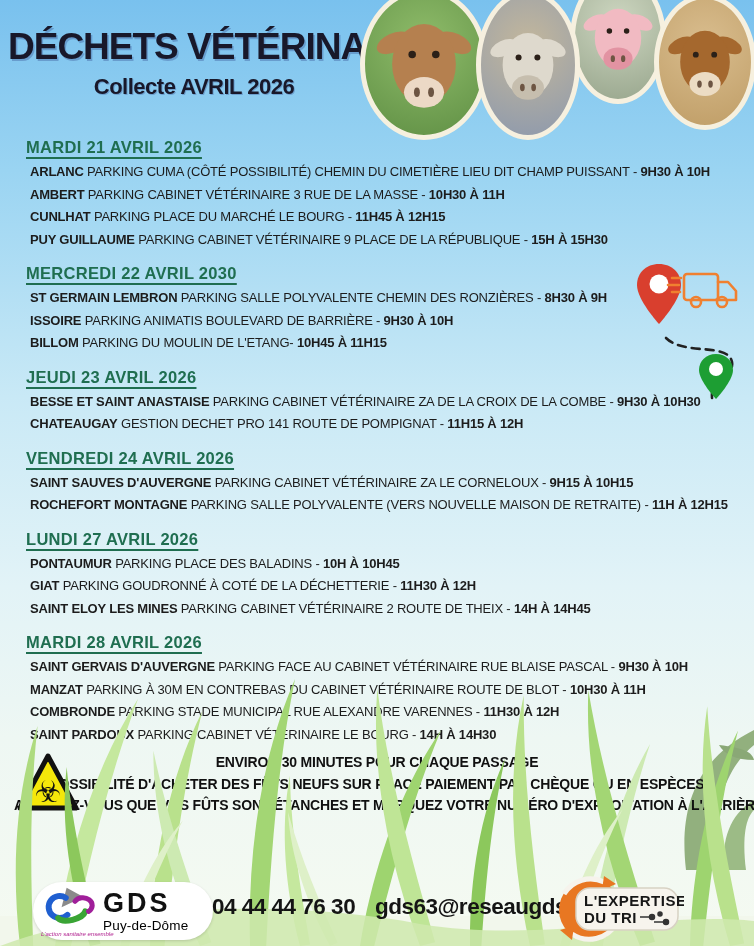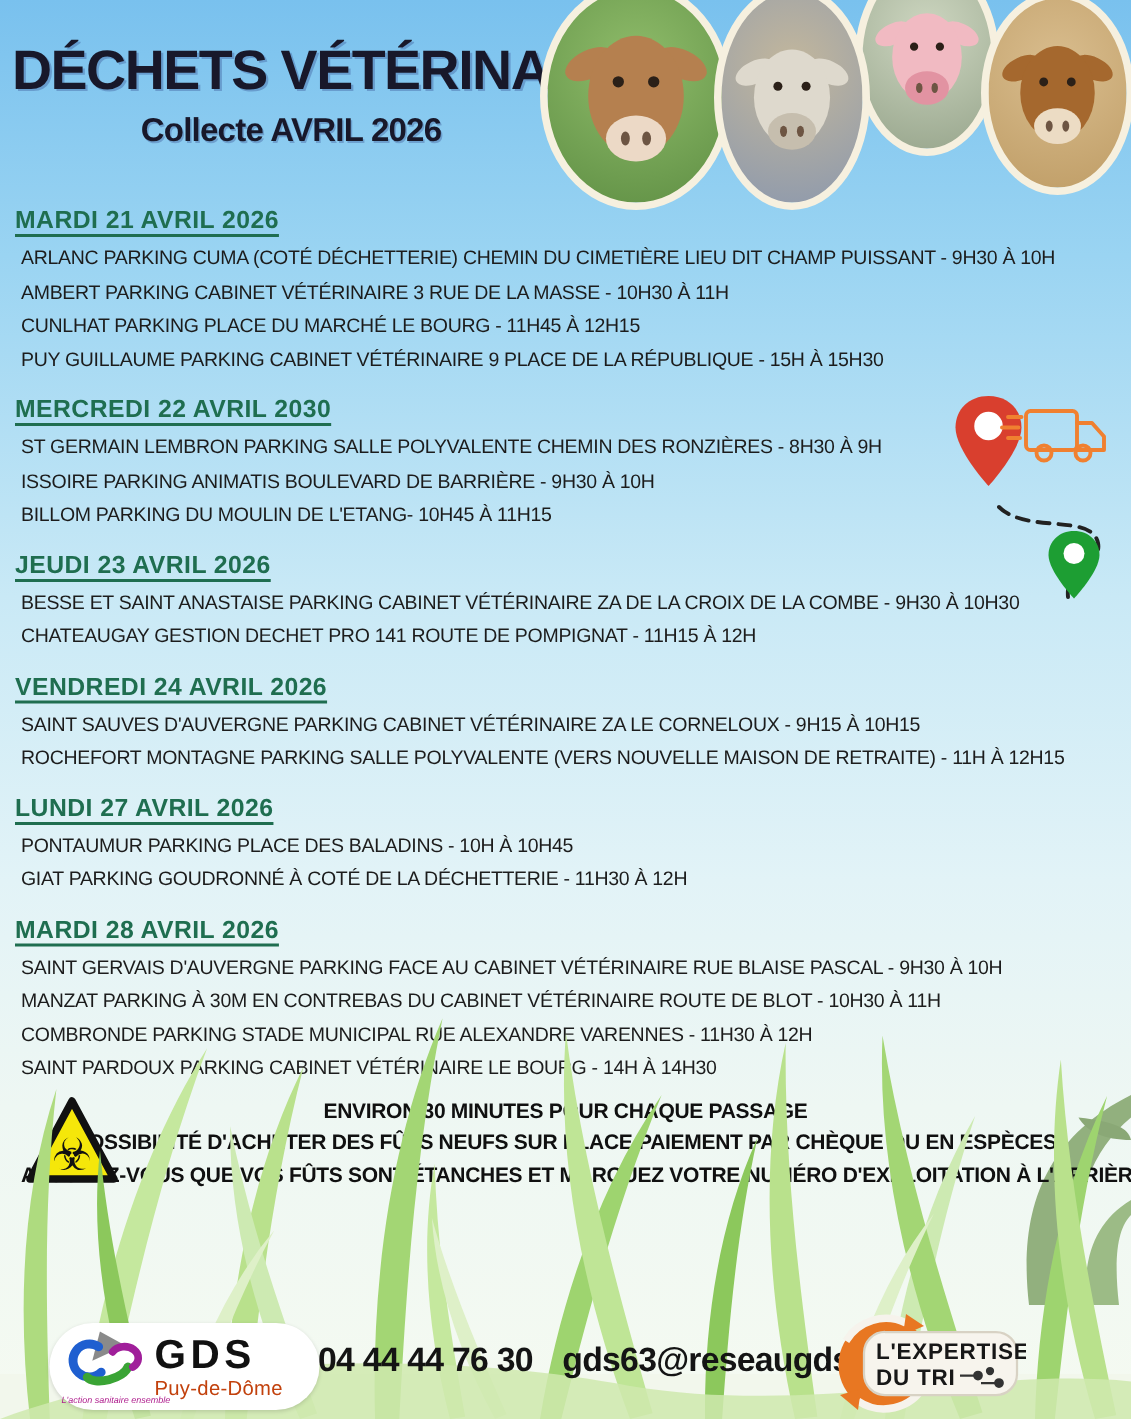--- a/index.html
+++ b/index.html
@@ -11,50 +11,50 @@
   }
   
   .header{ position:relative; height:134px; }
   .title-block{ position:absolute; left:8px; top:26px; width:372px; text-align:center; color:#18182a; }
   .title-line1{ font-size:37px; font-weight:bold; letter-spacing:-1px; text-shadow:1.5px 1.5px 0 rgba(40,60,130,.3); white-space:nowrap; }
   .title-line2{ font-size:22px; font-weight:bold; letter-spacing:-0.5px; margin-top:6px; text-shadow:1px 1px 0 rgba(40,60,130,.3); }
   .photos{ position:absolute; right:0; top:0; width:400px; height:140px; }
   .photo{ position:absolute; border:5px solid #f6f0df; border-radius:50%; overflow:hidden; }
   .photo svg{ width:100%; height:100%; display:block; }
   
-  .schedule{ position:relative; padding:0 24px 0 10px; z-index:2; }
+  .schedule{ position:relative; padding:0 24px 0 10px; z-index:2;margin-left:16px; }
   .day-section{ margin-top:13px; }
   .day-section:first-child{ margin-top:4px; }
   .day-header{
     display:inline-block; font-size:16.5px; font-weight:bold; color:#1f6e50;
     letter-spacing:.3px; text-decoration:underline; text-underline-offset:4px;
     text-decoration-thickness:1.5px; margin-bottom:4px;
   }
   .day-rows{ padding-left:4px; }
   .row{ font-size:13px; line-height:22.5px; color:#1c1c1c; letter-spacing:-0.2px; white-space:nowrap; }
-  .row b{ font-weight:normal; }
+  .row b{ font-weight:bold; }
   .row .loc{ font-weight:normal; }
   
   .route-illu{ position:absolute; right:2px; top:258px; width:126px; height:150px; z-index:1; }
   
   .notes{ position:relative; margin-top:6px; padding:0 14px; text-align:center; z-index:3; }
   .note-line{ font-size:14px; font-weight:bold; color:#101010; line-height:21.5px; letter-spacing:-0.2px; white-space:nowrap; }
   .biohazard{ position:absolute; left:16px; top:0; width:64px; height:62px; }
   
   .footer{ position:absolute; left:0; bottom:4px; width:722px; height:62px; z-index:5; }
   .gds-pill{
     position:absolute; left:33px; top:2px; width:180px; height:58px; background:#fff;
     border-radius:29px; display:flex; align-items:center; padding:4px 10px 4px 8px;
     box-shadow:0 1px 3px rgba(0,0,0,.15);
   }
   .gds-mark{ position:relative; width:58px; height:50px; flex:0 0 auto; }
   .gds-tagline{ position:absolute; left:0; bottom:-1px; width:100%; font-size:6px; font-style:italic; color:#b0218f; white-space:nowrap; }
   .gds-names{ margin-left:4px; line-height:1; }
   .gds-name{ font-size:27px; font-weight:bold; letter-spacing:3px; color:#111; }
-  .gds-sub{ font-size:13.5px; color:#c2410c; margin-top:2px; letter-spacing:.2px; }
+  .gds-sub{ font-size:13.5px; color:#000000; margin-top:2px; letter-spacing:.2px; }
   .contact{ position:absolute; left:212px; top:14px; width:365px; text-align:center; font-weight:bold; color:#141414; font-size:22.5px; letter-spacing:-0.5px; white-space:nowrap; }
   .contact .email{ margin-left:14px; }
   .tri-badge{ position:absolute; right:38px; top:-6px; width:130px; height:70px; }
   
   .grass{ position:absolute; left:0; bottom:0; width:754px; height:280px; pointer-events:none; z-index:4; }
   .grass-right{ position:absolute; right:0; top:690px; width:130px; height:180px; pointer-events:none; z-index:0; }
 </style>
 </head>
 <body>
 
@@ -118,41 +118,42 @@
     <circle cx="60" cy="52" r="3.2" fill="#2b2018"></circle>
     <ellipse cx="44" cy="84" rx="2.5" ry="4" fill="#6d5543"></ellipse>
     <ellipse cx="56" cy="84" rx="2.5" ry="4" fill="#6d5543"></ellipse>
   </svg>
         </div>
       </div>
   </div>
 
   <div class="schedule" id="schedule">
       <section class="day-section"><div class="day-header">MARDI 21  AVRIL 2026</div><div class="day-rows">
-          <div class="row"><b>ARLANC</b><span class="loc"> PARKING CUMA (COTÉ DÉCHETTERIE)  CHEMIN DU CIMETIÈRE LIEU DIT CHAMP PUISSANT - </span><b>9H30 À 10H</b></div>
+          <div class="row"><b>ARLANC</b><span class="loc"> PARKING CUMA (CÔTÉ POSSIBILITÉ)  CHEMIN DU CIMETIÈRE LIEU DIT CHAMP PUISSANT - </span><b>9H30 À 10H</b></div>
           <div class="row"><b>AMBERT</b><span class="loc"> PARKING CABINET VÉTÉRINAIRE  3 RUE DE LA MASSE - </span><b>10H30 À  11H</b></div>
           <div class="row"><b>CUNLHAT</b><span class="loc"> PARKING PLACE DU MARCHÉ LE BOURG - </span><b>11H45 À 12H15</b></div>
           <div class="row"><b>PUY GUILLAUME</b><span class="loc"> PARKING CABINET VÉTÉRINAIRE  9 PLACE DE LA RÉPUBLIQUE - </span><b>15H À  15H30</b></div>
         </div></section>
       <section class="day-section"><div class="day-header">MERCREDI 22 AVRIL 2030</div><div class="day-rows">
           <div class="row"><b>ST GERMAIN LEMBRON</b><span class="loc"> PARKING SALLE POLYVALENTE  CHEMIN DES RONZIÈRES  - </span><b>8H30 À 9H</b></div>
           <div class="row"><b>ISSOIRE</b><span class="loc"> PARKING ANIMATIS BOULEVARD DE BARRIÈRE - </span><b>9H30 À 10H</b></div>
           <div class="row"><b>BILLOM</b><span class="loc"> PARKING DU MOULIN DE L'ETANG- </span><b>10H45 À  11H15</b></div>
         </div></section>
       <section class="day-section"><div class="day-header">JEUDI 23 AVRIL 2026</div><div class="day-rows">
           <div class="row"><b>BESSE ET SAINT ANASTAISE</b><span class="loc"> PARKING CABINET VÉTÉRINAIRE  ZA DE LA CROIX DE LA COMBE - </span><b>9H30 À 10H30</b></div>
           <div class="row"><b>CHATEAUGAY</b><span class="loc"> GESTION DECHET PRO  141 ROUTE DE POMPIGNAT  - </span><b>11H15 À 12H</b></div>
         </div></section>
       <section class="day-section"><div class="day-header">VENDREDI 24 AVRIL 2026</div><div class="day-rows">
           <div class="row"><b>SAINT SAUVES D'AUVERGNE</b><span class="loc"> PARKING CABINET VÉTÉRINAIRE ZA LE CORNELOUX  - </span><b>9H15 À 10H15</b></div>
           <div class="row"><b>ROCHEFORT MONTAGNE</b><span class="loc"> PARKING SALLE POLYVALENTE (VERS NOUVELLE MAISON DE RETRAITE)  -  </span><b>11H À 12H15</b></div>
         </div></section>
       <section class="day-section"><div class="day-header">LUNDI 27 AVRIL 2026</div><div class="day-rows">
           <div class="row"><b>PONTAUMUR</b><span class="loc"> PARKING PLACE DES BALADINS -  </span><b>10H À 10H45</b></div>
           <div class="row"><b>GIAT</b><span class="loc"> PARKING GOUDRONNÉ À COTÉ DE LA DÉCHETTERIE - </span><b>11H30 À 12H</b></div>
+          <div class="row"><b>SAINT ELOY LES MINES</b><span class="loc"> PARKING CABINET VÉTÉRINAIRE  2 ROUTE DE THEIX - </span><b>14H À 14H45</b></div>
         </div></section>
       <section class="day-section"><div class="day-header">MARDI 28 AVRIL 2026</div><div class="day-rows">
           <div class="row"><b>SAINT GERVAIS D'AUVERGNE</b><span class="loc"> PARKING FACE AU CABINET VÉTÉRINAIRE  RUE BLAISE PASCAL - </span><b>9H30 À 10H</b></div>
           <div class="row"><b>MANZAT</b><span class="loc"> PARKING À 30M EN CONTREBAS  DU CABINET VÉTÉRINAIRE  ROUTE DE BLOT  - </span><b>10H30 À  11H</b></div>
           <div class="row"><b>COMBRONDE</b><span class="loc"> PARKING STADE MUNICIPAL  RUE ALEXANDRE VARENNES  - </span><b>11H30  À  12H</b></div>
           <div class="row"><b>SAINT PARDOUX</b><span class="loc"> PARKING CABINET VÉTÉRINAIRE LE BOURG -  </span><b>14H À 14H30</b></div>
         </div></section>
     </div>
 
   <svg class="route-illu" viewBox="0 0 126 150">

